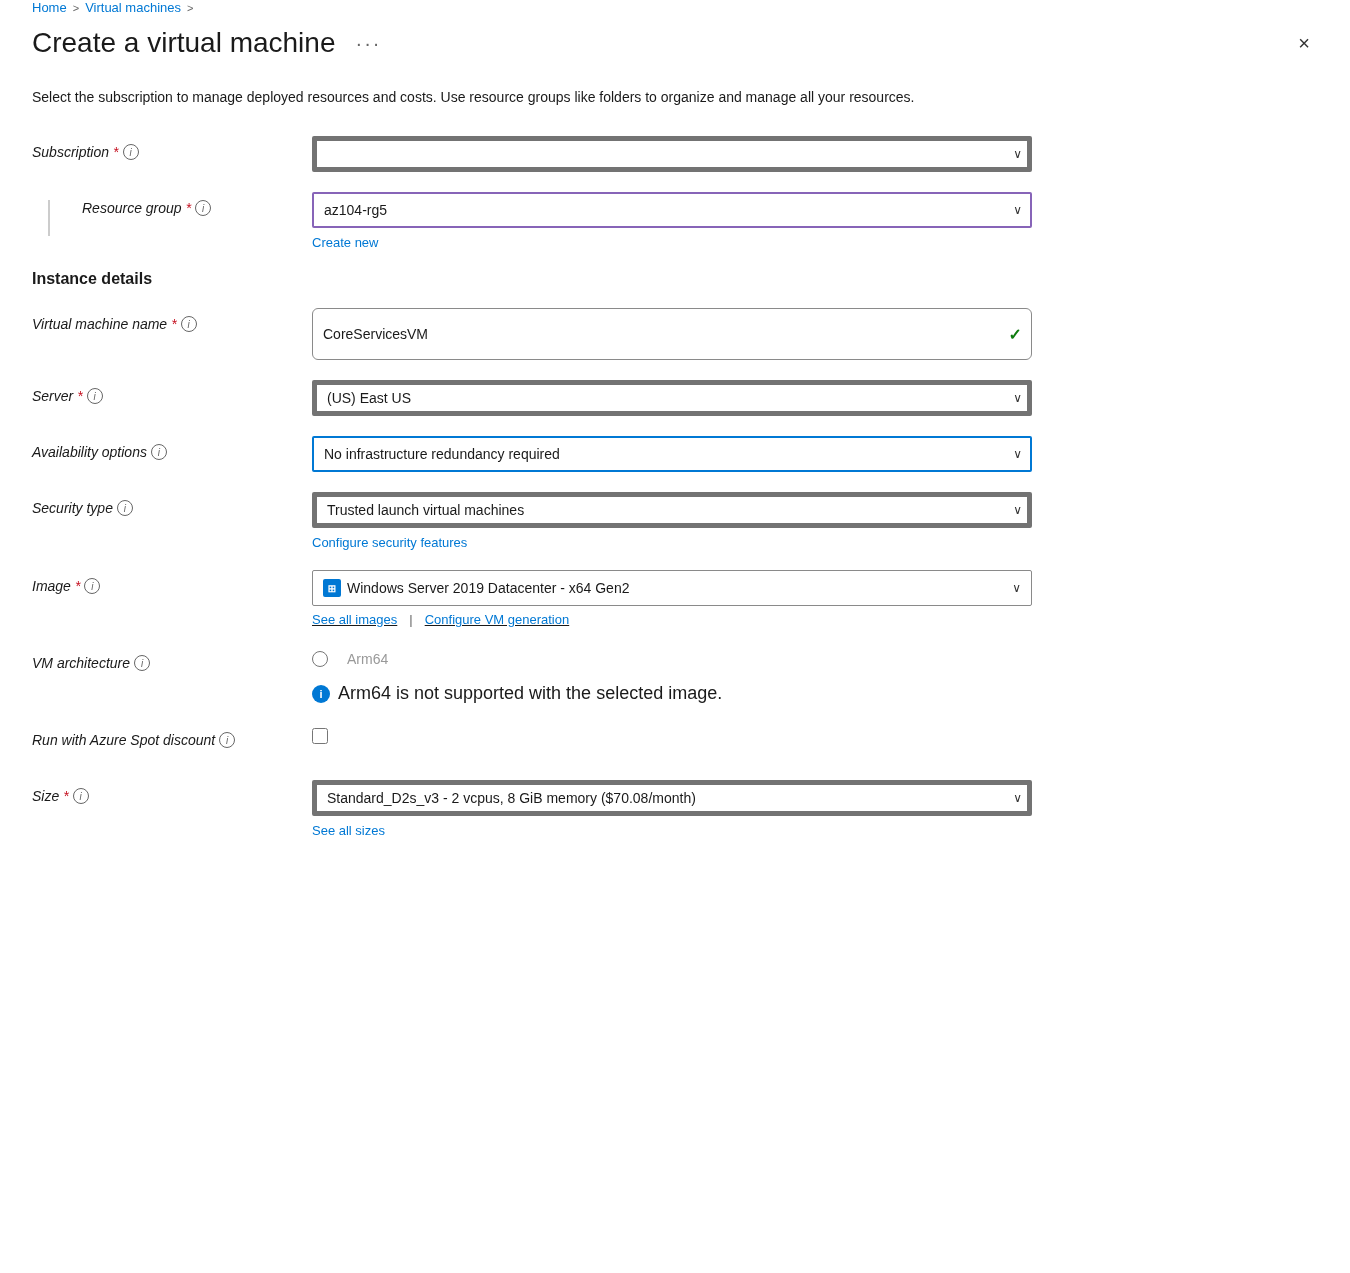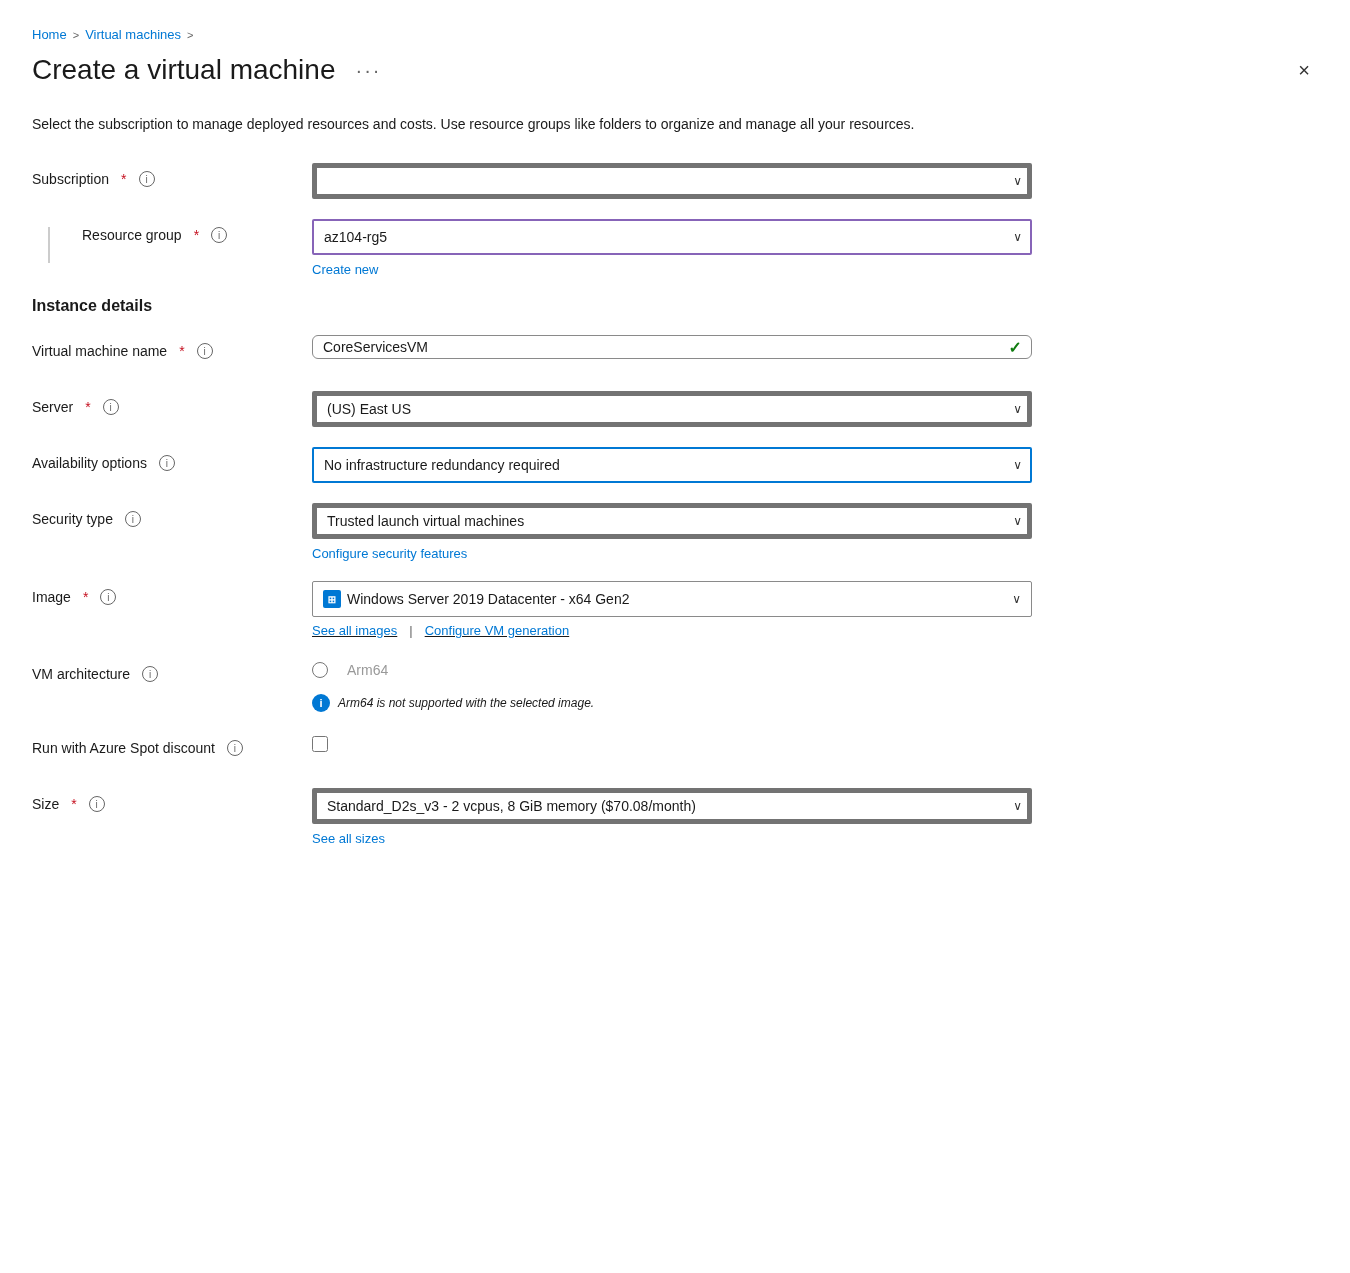--- a/index.html
+++ b/index.html
@@ -5,21 +5,21 @@
     * { box-sizing: border-box; margin: 0; padding: 0; }
     body {
       font-family: 'Segoe UI', Arial, sans-serif;
       font-size: 14px;
       color: #1a1a1a;
       background: #ffffff;
       min-height: 1273px;
     }
     .page-container {
       max-width: 1350px;
-      padding: 27px 32px 40px 32px;
+      padding: 0 32px 40px 32px;
       position: relative;
     }
     .breadcrumb {
       display: flex;
       align-items: center;
       gap: 6px;
       font-size: 13px;
       margin-bottom: 12px;
       color: #0078d4;
     }
@@ -86,21 +86,22 @@
       padding-top: 8px;
       display: flex;
       align-items: flex-start;
       gap: 4px;
     }
     .form-label {
       font-size: 14px;
       color: #1a1a1a;
       display: flex;
       align-items: flex-end;
-      gap: 12px;
+      gap: 4px;
+      font-style: italic;
     }
     .form-label.indented {
       padding-left: 32px;
     }
     .required-star {
       color: #c50f1f;
       font-size: 14px;
     }
     .info-icon {
       display: inline-flex;
@@ -144,21 +145,21 @@
       transform: translateY(-50%);
       pointer-events: none;
       color: #333;
       font-size: 12px;
     }
     .input-with-check {
       position: relative;
     }
     .input-with-check input {
       width: 100%;
-      height: 24px;
+      height: 52px;
       border: 1px solid #8a8a8a;
       border-radius: 6px;
       padding: 0 32px 0 10px;
       font-size: 14px;
       color: #1a1a1a;
     }
     .input-with-check input.has-value {
       border: 1px solid #8a8a8a;
     }
     .check-icon {
@@ -263,23 +264,22 @@
       width: 18px;
       height: 18px;
       background: #0078d4;
       border-radius: 50%;
       color: white;
       font-size: 11px;
       font-weight: bold;
       flex-shrink: 0;
     }
     .info-banner-text {
-      font-size: 12px;
-      color: #1a1a1a;
-      font-style: italic;
+      font-size: 18px;
+      color: #1a1a1a;
     }
     .checkbox-wrapper {
       display: flex;
       align-items: center;
       padding-top: 4px;
     }
     .checkbox-wrapper input[type="checkbox"] {
       width: 16px;
       height: 16px;
       cursor: pointer;

